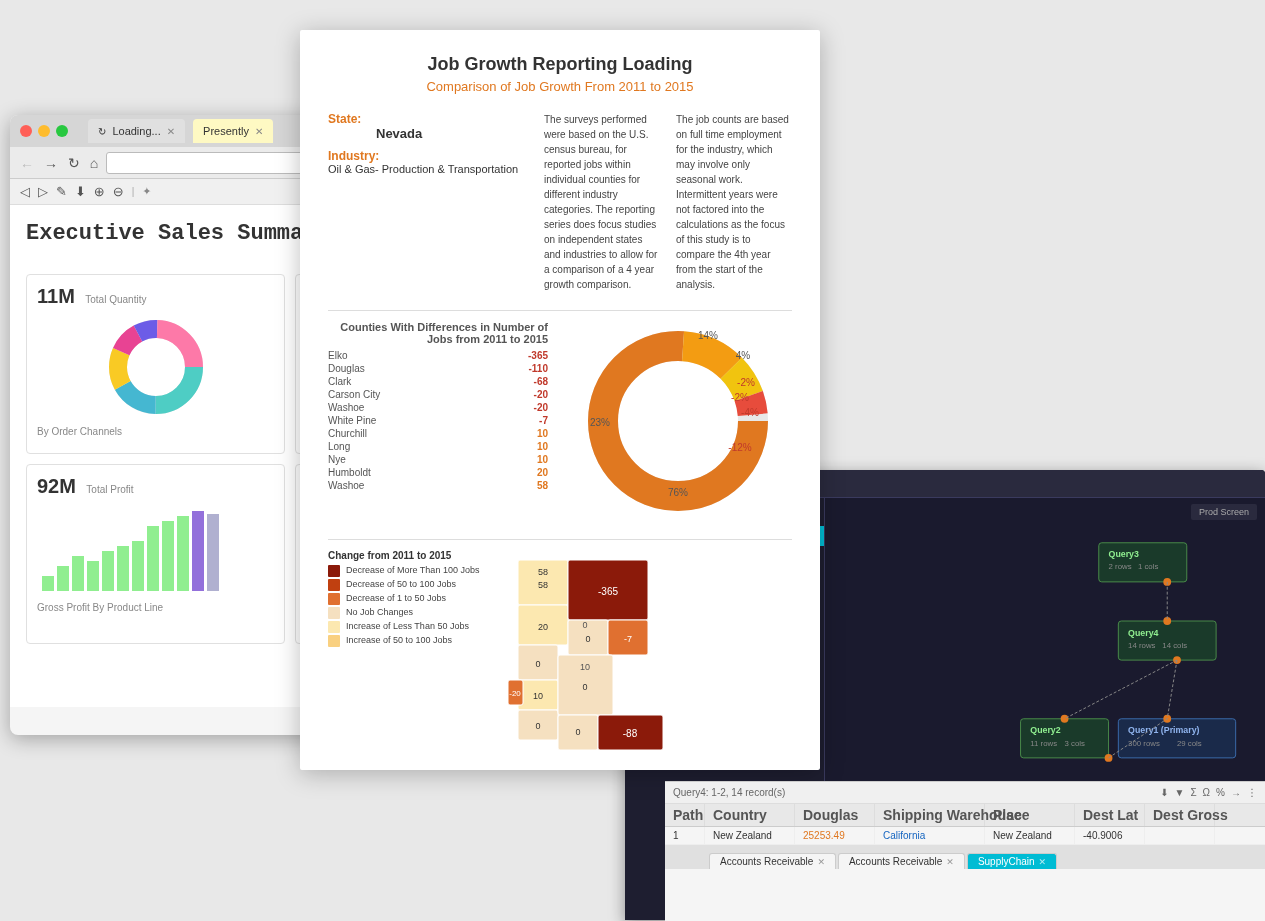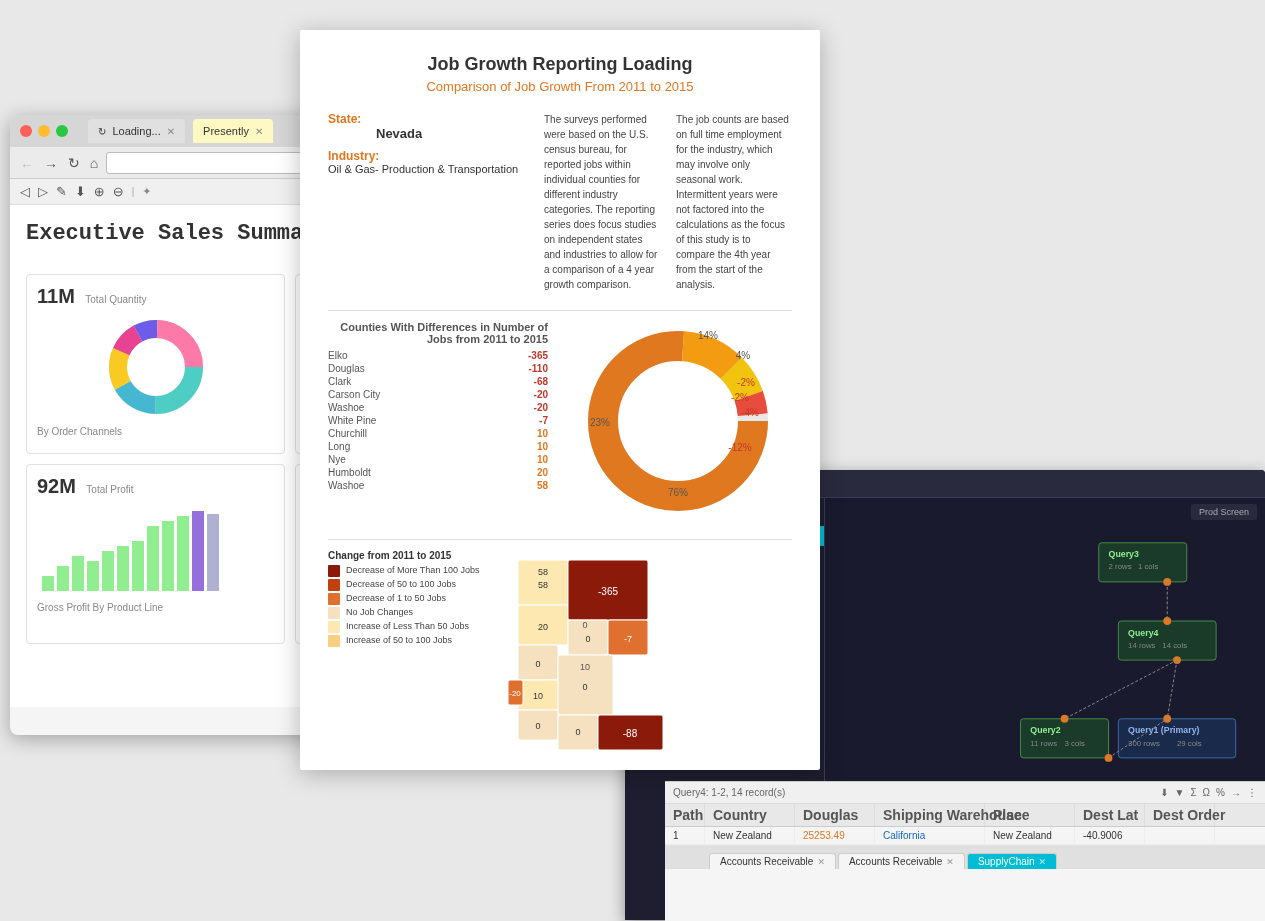--- a/index.html
+++ b/index.html
@@ -745,21 +745,21 @@
     <span>→</span>
     <span>⋮</span>
   </div>
   <div class="table-header-row">
     <div class="th" style="width:40px;">Path</div>
     <div class="th" style="width:90px;">Country</div>
     <div class="th" style="width:80px;">Douglas</div>
     <div class="th" style="width:110px;">Shipping Warehouse</div>
     <div class="th" style="width:90px;">Place</div>
     <div class="th" style="width:70px;">Dest Lat</div>
-    <div class="th" style="width:70px;">Dest Order</div>
+    <div class="th" style="width:70px;">Dest Gross</div>
   </div>
   <div class="table-row-data">
     <div class="td" style="width:40px;">1</div>
     <div class="td" style="width:90px;">New Zealand</div>
     <div class="td orange" style="width:80px;">25253.49</div>
     <div class="td highlight" style="width:110px;">California</div>
     <div class="td" style="width:90px;">New Zealand</div>
     <div class="td" style="width:70px;">-40.9006</div>
     <div class="td" style="width:70px;"></div>
   </div>

